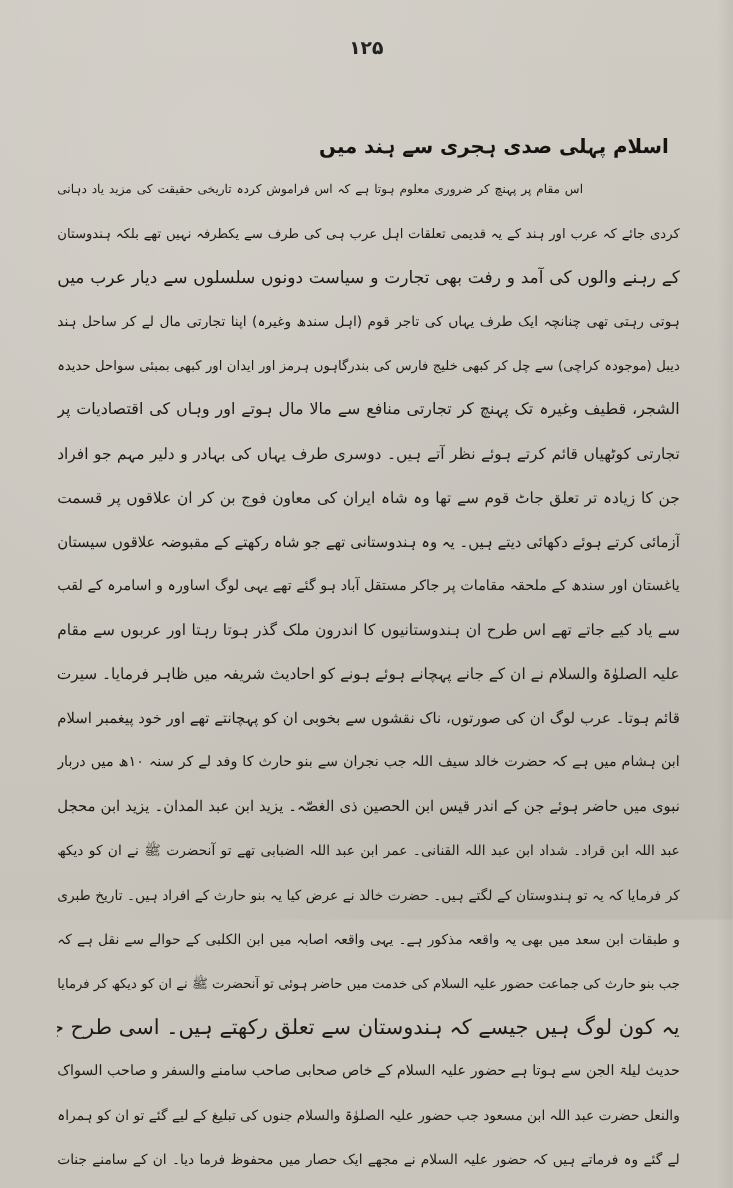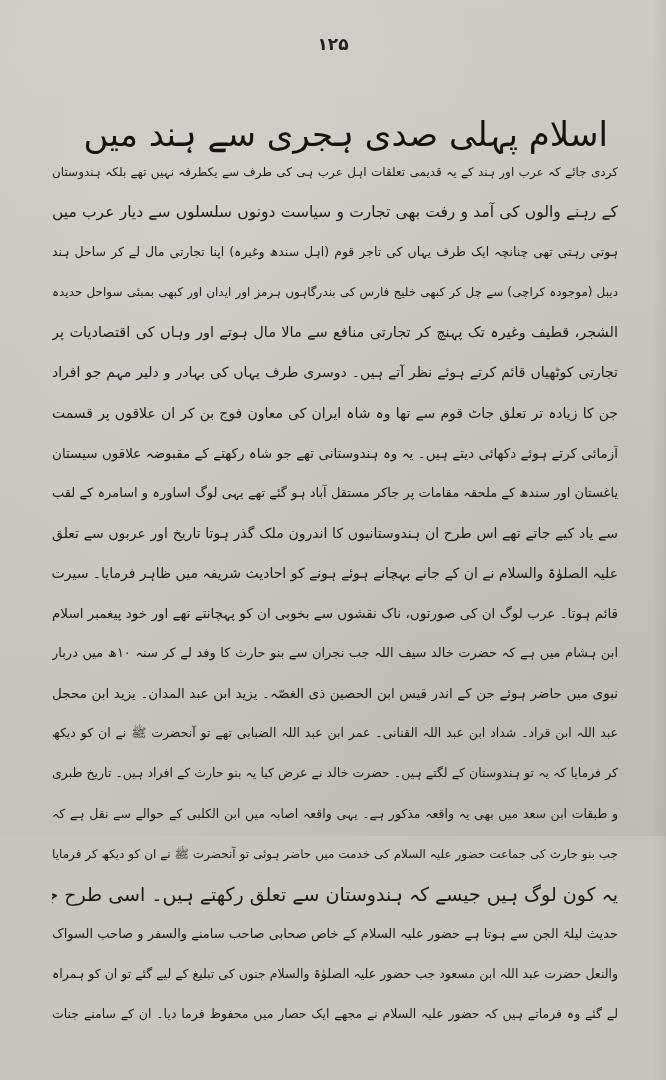--- a/index.html
+++ b/index.html
@@ -36,22 +36,22 @@
       color: #222;
       letter-spacing: 1px;
     }
     .heading {
       position: absolute;
       top: 112px;
       right: 58px;
       direction: rtl;
       text-align: right;
       font-family: "DejaVu Sans", sans-serif;
-      font-weight: normal;
-      font-size: 34px;
+      font-weight: bold;
+      font-size: 18px;
       line-height: 44px;
       color: #151310;
       white-space: nowrap;
     }
     .body-text {
       position: absolute;
       top: 152px;
       left: 52px;
       width: 566px;
       direction: rtl;
@@ -87,30 +87,31 @@
   </style>
 </head>
 <body>
 
 <div class="page">
   <div class="page-number">۱۲۵</div>
 
   <div class="heading">اسلام پہلی صدی ہجری سے ہند میں</div>
 
   <div class="body-text">
+    <span class="line first" style="font-size: 11px;">اس مقام پر پہنچ کر ضروری معلوم ہوتا ہے کہ اس فراموش کردہ تاریخی حقیقت کی مزید یاد دہانی</span>
     <span class="line" style="font-size: 12px;">کردی جائے کہ عرب اور ہند کے یہ قدیمی تعلقات اہل عرب ہی کی طرف سے یکطرفہ نہیں تھے بلکہ ہندوستان</span>
     <span class="line" style="font-size: 15.5px;">کے رہنے والوں کی آمد و رفت بھی تجارت و سیاست دونوں سلسلوں سے دیار عرب میں</span>
     <span class="line" style="font-size: 12.5px;">ہوتی رہتی تھی چنانچہ ایک طرف یہاں کی تاجر قوم (اہل سندھ وغیرہ) اپنا تجارتی مال لے کر ساحل ہند</span>
     <span class="line" style="font-size: 12px;">دیبل (موجودہ کراچی) سے چل کر کبھی خلیج فارس کی بندرگاہوں ہرمز اور ایدان اور کبھی بمبئی سواحل حدیدہ</span>
     <span class="line" style="font-size: 14.5px;">الشجر، قطیف وغیرہ تک پہنچ کر تجارتی منافع سے مالا مال ہوتے اور وہاں کی اقتصادیات پر</span>
     <span class="line" style="font-size: 14px;">تجارتی کوٹھیاں قائم کرتے ہوئے نظر آتے ہیں۔ دوسری طرف یہاں کی بہادر و دلیر مہم جو افراد</span>
     <span class="line" style="font-size: 14px;">جن کا زیادہ تر تعلق جاٹ قوم سے تھا وہ شاہ ایران کی معاون فوج بن کر ان علاقوں پر قسمت</span>
     <span class="line" style="font-size: 13.5px;">آزمائی کرتے ہوئے دکھائی دیتے ہیں۔ یہ وہ ہندوستانی تھے جو شاہ رکھتے کے مقبوضہ علاقوں سیستان</span>
     <span class="line" style="font-size: 13px;">یاغستان اور سندھ کے ملحقہ مقامات پر جاکر مستقل آباد ہو گئے تھے یہی لوگ اساورہ و اسامرہ کے لقب</span>
-    <span class="line" style="font-size: 14px;">سے یاد کیے جاتے تھے اس طرح ان ہندوستانیوں کا اندرون ملک گذر ہوتا تاریخ اور عربوں سے تعلق</span>
+    <span class="line" style="font-size: 14px;">سے یاد کیے جاتے تھے اس طرح ان ہندوستانیوں کا اندرون ملک گذر ہوتا رہتا اور عربوں سے مقام</span>
     <span class="line" style="font-size: 14px;">علیہ الصلوٰۃ والسلام نے ان کے جانے پہچانے ہوئے ہونے کو احادیث شریفہ میں ظاہر فرمایا۔ سیرت</span>
     <span class="line" style="font-size: 13.5px;">قائم ہوتا۔ عرب لوگ ان کی صورتوں، ناک نقشوں سے بخوبی ان کو پہچانتے تھے اور خود پیغمبر اسلام</span>
     <span class="line" style="font-size: 13px;">ابن ہشام میں ہے کہ حضرت خالد سیف اللہ جب نجران سے بنو حارث کا وفد لے کر سنہ ۱۰ھ میں دربار</span>
     <span class="line" style="font-size: 13.5px;">نبوی میں حاضر ہوئے جن کے اندر قیس ابن الحصین ذی الغصّہ۔ یزید ابن عبد المدان۔ یزید ابن محجل</span>
     <span class="line" style="font-size: 12.5px;">عبد اللہ ابن قراد۔ شداد ابن عبد اللہ القنانی۔ عمر ابن عبد اللہ الضبابی تھے تو آنحضرت ﷺ نے ان کو دیکھ</span>
     <span class="line" style="font-size: 12.5px;">کر فرمایا کہ یہ تو ہندوستان کے لگتے ہیں۔ حضرت خالد نے عرض کیا یہ بنو حارث کے افراد ہیں۔ تاریخ طبری</span>
     <span class="line" style="font-size: 12.5px;">و طبقات ابن سعد میں بھی یہ واقعہ مذکور ہے۔ یہی واقعہ اصابہ میں ابن الکلبی کے حوالے سے نقل ہے کہ</span>
     <span class="line" style="font-size: 12px;">جب بنو حارث کی جماعت حضور علیہ السلام کی خدمت میں حاضر ہوئی تو آنحضرت ﷺ نے ان کو دیکھ کر فرمایا</span>
     <span class="line" style="font-size: 19px;">یہ کون لوگ ہیں جیسے کہ ہندوستان سے تعلق رکھتے ہیں۔ اسی طرح جاٹ قوم سے تعارف کا ثبوت</span>
     <span class="line" style="font-size: 13px;">حدیث لیلۃ الجن سے ہوتا ہے حضور علیہ السلام کے خاص صحابی صاحب سامنے والسفر و صاحب السواک</span>

